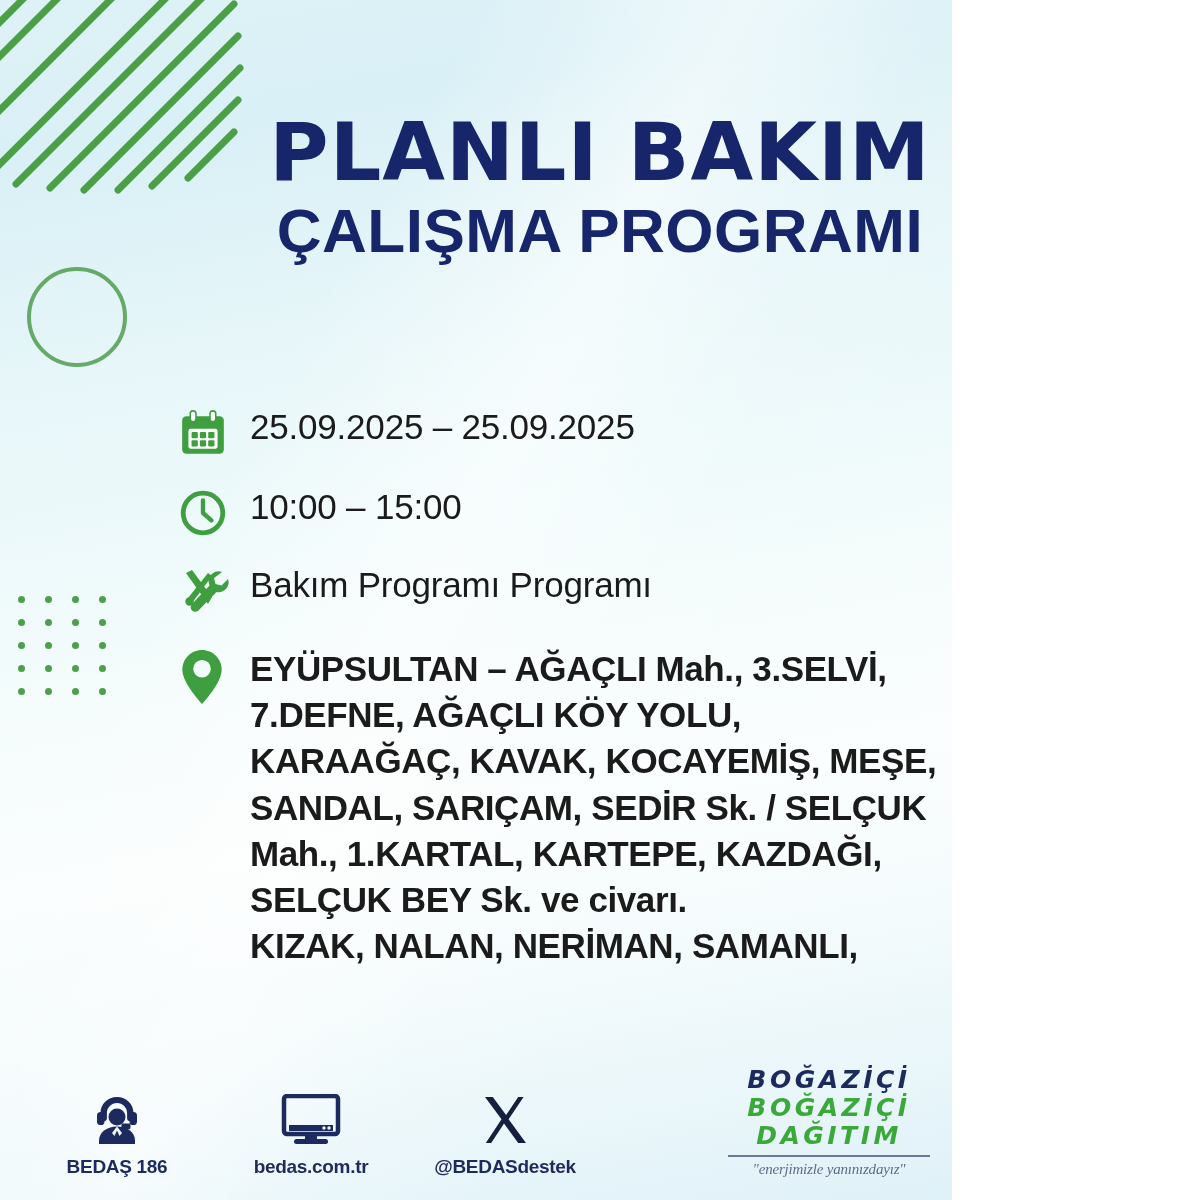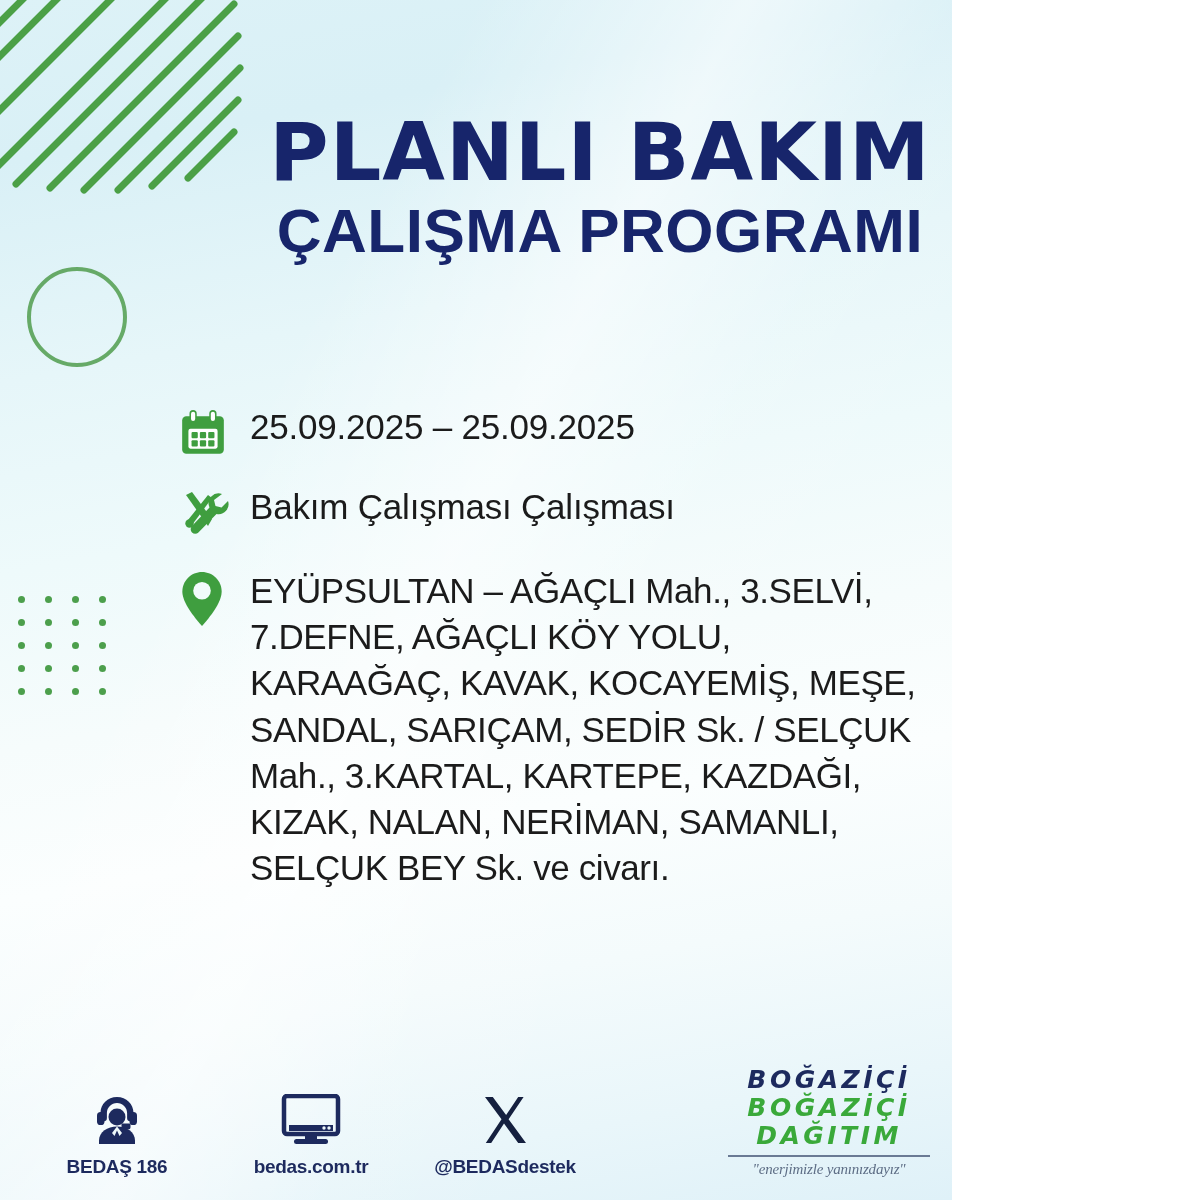--- a/index.html
+++ b/index.html
@@ -150,20 +150,21 @@
     line-height: 1.20;
     font-family: "Liberation Sans", sans-serif;
     letter-spacing: -0.2px;
   }
   #row-date { margin-bottom: 28px; }
   #row-time { margin-bottom: 26px; }
   #row-work { margin-bottom: 30px; }
   #row-location .txt {
     line-height: 1.32;
     letter-spacing: -0.4px;
+    font-weight: bold;
   }
 
   
   .footer-contacts {
     position: absolute;
     left: 48px;
     bottom: 22px;
     display: flex;
     align-items: flex-end;
     gap: 56px;
@@ -309,52 +310,61 @@
             <rect x="29" y="23" width="6" height="6" rx="1"></rect>
             <rect x="13" y="31" width="6" height="6" rx="1"></rect>
             <rect x="21" y="31" width="6" height="6" rx="1"></rect>
             <rect x="29" y="31" width="6" height="6" rx="1"></rect>
           </g>
         </svg>
       </div>
       <div class="txt">25.09.2025 – 25.09.2025</div>
     </div>
 
+    <div class="row" id="row-time">
+      <div class="ico">
+        <svg width="50" height="50" viewBox="0 0 48 48">
+          <circle cx="24" cy="24" r="19" fill="none" stroke="#3f9e3f" stroke-width="4.6"></circle>
+          <path d="M24 12 L24 24 L32 31" fill="none" stroke="#3f9e3f" stroke-width="4.2" stroke-linecap="round" stroke-linejoin="round"></path>
+        </svg>
+      </div>
+      <div class="txt">10:00 – 15:00</div>
+    </div>
 
     <div class="row" id="row-work">
       <div class="ico">
         <svg width="52" height="50" viewBox="0 0 52 48">
           <g fill="#3f9e3f">
             <path d="M8 6 L14 3 L34 30 L30 37 Z"></path>
             <circle cx="11.5" cy="34.5" r="4.2"></circle>
             <path d="M10 31 L30 6 L34 9 L14 36 Z"></path>
           </g>
           <g fill="#3f9e3f">
             <path d="M44 5 a10 10 0 0 0 -12.5 13.5 L14 37 a4.5 4.5 0 0 0 6.4 6.4 L38.5 25 A10 10 0 0 0 50 12 L43.5 18.5 L37.5 17 L36 11 Z"></path>
           </g>
         </svg>
       </div>
-      <div class="txt">Bakım Çalışması Çalışması</div>
+      <div class="txt">Bakım Programı Programı</div>
     </div>
 
     <div class="row" id="row-location">
       <div class="ico">
         <svg width="48" height="58" viewBox="0 0 44 56">
           <path d="M22 2 C11.5 2 3 10.5 3 21 C3 34 22 54 22 54 C22 54 41 34 41 21 C41 10.5 32.5 2 22 2 Z" fill="#3f9e3f"></path>
           <circle cx="22" cy="20" r="8.5" fill="#f2fbfb"></circle>
         </svg>
       </div>
       <div class="txt">
         <div>EYÜPSULTAN – AĞAÇLI Mah., 3.SELVİ,</div>
         <div>7.DEFNE, AĞAÇLI KÖY YOLU,</div>
         <div>KARAAĞAÇ, KAVAK, KOCAYEMİŞ, MEŞE,</div>
         <div>SANDAL, SARIÇAM, SEDİR Sk. / SELÇUK</div>
-        <div>Mah., 3.KARTAL, KARTEPE, KAZDAĞI,</div>
+        <div>Mah., 1.KARTAL, KARTEPE, KAZDAĞI,</div>
+        <div>SELÇUK BEY Sk. ve civarı.</div>
         <div>KIZAK, NALAN, NERİMAN, SAMANLI,</div>
-        <div>SELÇUK BEY Sk. ve civarı.</div>
       </div>
     </div>
 
   </div>
 
   <div class="footer-contacts">
 
     <div class="contact">
       <div class="c-ico">
         <svg width="54" height="54" viewBox="0 0 54 54">

